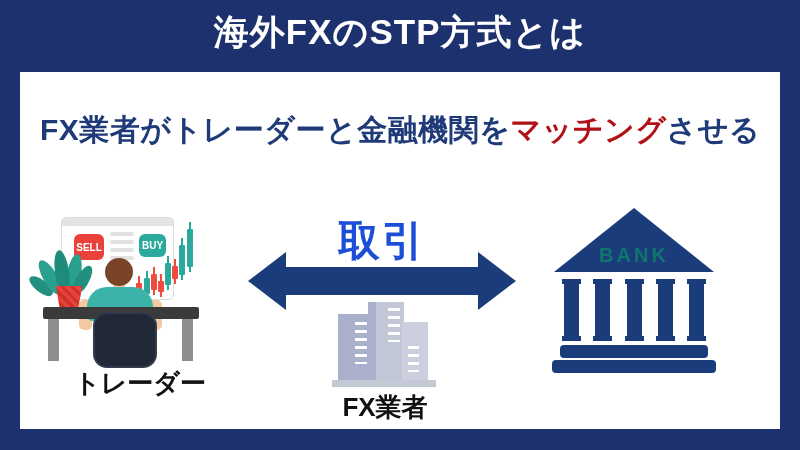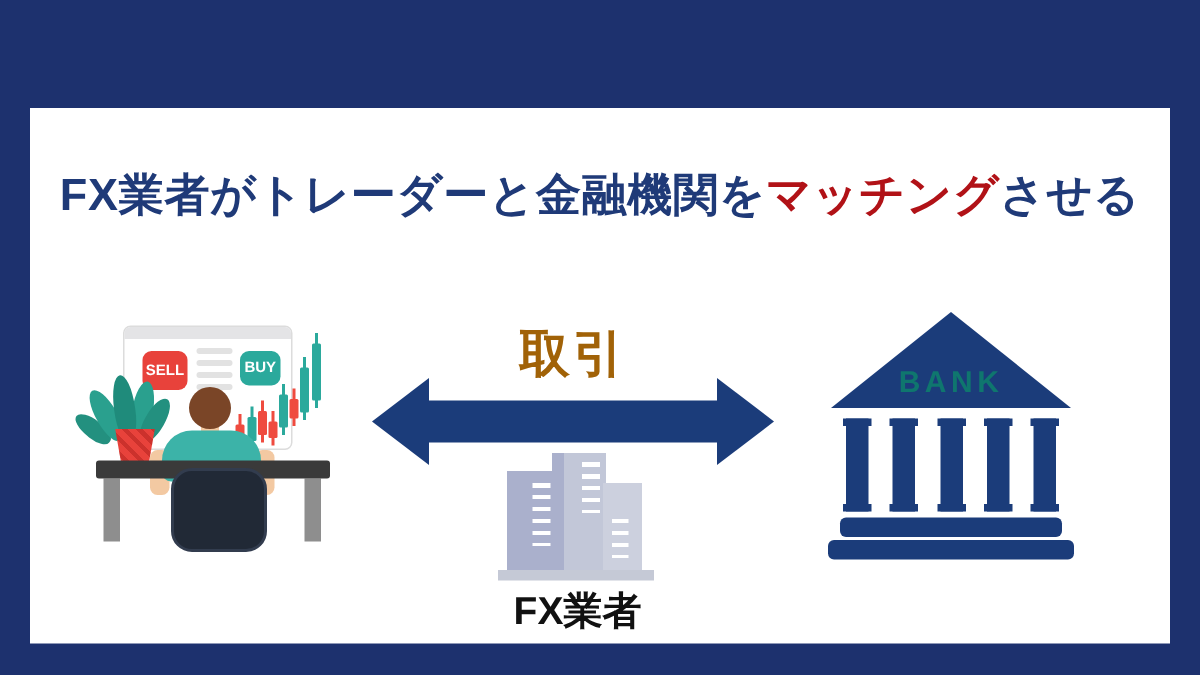--- a/index.html
+++ b/index.html
@@ -19,32 +19,32 @@
   .subtitle { position:absolute; top:38px; left:0; width:760px; text-align:center;
     font-size:30px; font-weight:800; color:#1f3a78; letter-spacing:0.5px; }
   .subtitle .hl { color:#b11217; }
 
   
   .label { position:absolute; color:#111111; font-weight:800; text-align:center; }
   .trader-label  { left:40px;  top:294px; width:160px; font-size:26px; }
   .broker-label  { left:295px; top:318px; width:140px; font-size:26px; }
   .bank-label    { left:519px; top:300px; width:190px; font-size:26px; letter-spacing:1px; }
   .transaction   { position:absolute; left:228px; top:141px; width:268px; text-align:center;
-                   color:#a16207; font-size:34px; font-weight:800; letter-spacing:2px; }
+                   color:#1d4ed8; font-size:42px; font-weight:800; letter-spacing:2px; }
 
   
   .arrow { position:absolute; left:228px; top:180px; width:268px; height:58px; }
   .arrow-shaft { position:absolute; left:34px; right:34px; top:15px; height:28px; background:#1b3c7a; }
   .arrow-left { position:absolute; left:0; top:0; width:0; height:0;
     border-top:29px solid transparent; border-bottom:29px solid transparent; border-right:38px solid #1b3c7a; }
   .arrow-right { position:absolute; right:0; top:0; width:0; height:0;
     border-top:29px solid transparent; border-bottom:29px solid transparent; border-left:38px solid #1b3c7a; }
 
   
-  .trader { position:absolute; left:42px; top:128px; width:160px; height:170px; }
+  .trader { position:absolute; left:21px; top:128px; width:160px; height:170px; }
   .monitor { position:absolute; left:20px; top:17px; width:113px; height:83px;
     background:#ffffff; border:1px solid #dcdcdc; border-radius:5px; z-index:1; }
   .monitor-bar { position:absolute; left:0; top:0; width:100%; height:8px;
     background:#e4e4e6; border-radius:4px 4px 0 0; }
   .sell-btn { position:absolute; left:12px; top:16px; width:30px; height:26px; background:#e8423b;
     border-radius:6px; color:#ffffff; font-size:10px; font-weight:800;
     display:flex; align-items:center; justify-content:center; }
   .buy-btn { position:absolute; left:77px; top:16px; width:27px; height:23px; background:#2ba99c;
     border-radius:6px; color:#ffffff; font-size:10px; font-weight:800;
     display:flex; align-items:center; justify-content:center; }
@@ -113,20 +113,21 @@
   .bcol::before { content:""; position:absolute; left:-2px; top:0; width:19px; height:5px; background:#1b3c7a; }
   .bcol::after  { content:""; position:absolute; left:-2px; bottom:0; width:19px; height:5px; background:#1b3c7a; }
   .step1 { position:absolute; left:8px; top:137px; width:148px; height:13px; background:#1b3c7a; border-radius:4px; }
   .step2 { position:absolute; left:0;   top:152px; width:164px; height:13px; background:#1b3c7a; border-radius:4px; }
 </style>
 </head>
 <body>
 
 <div class="stage">
 
+  <div class="header">海外FXのSTP方式とは</div>
 
   <div class="card">
 
     <div class="subtitle"><span>FX業者がトレーダーと金融機関を</span><span class="hl">マッチング</span><span>させる</span></div>
 
     <div class="trader">
       <div class="monitor">
         <div class="monitor-bar"></div>
         <div class="sell-btn">SELL</div>
         <div class="tline tl1"></div>
@@ -161,20 +162,21 @@
         <div class="torso"></div>
       </div>
       <div class="desk">
         <div class="leg-l"></div>
         <div class="leg-r"></div>
         <div class="desk-top"></div>
       </div>
       <div class="seat"></div>
       <div class="chair"></div>
     </div>
+    <div class="label trader-label">トレーダー</div>
 
     <div class="transaction">取引</div>
     <div class="arrow">
       <div class="arrow-shaft"></div>
       <div class="arrow-left"></div>
       <div class="arrow-right"></div>
     </div>
 
     <div class="buildings">
       <div class="tower tw1"></div>

